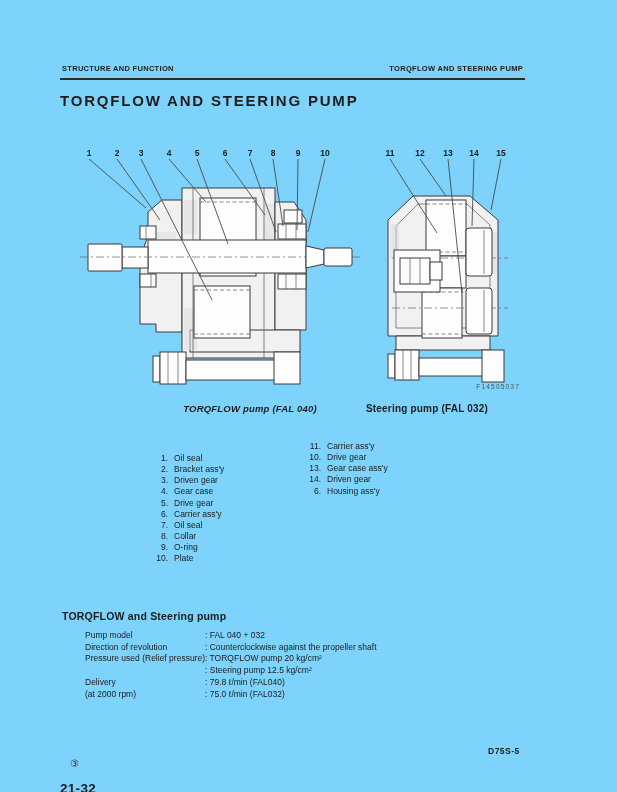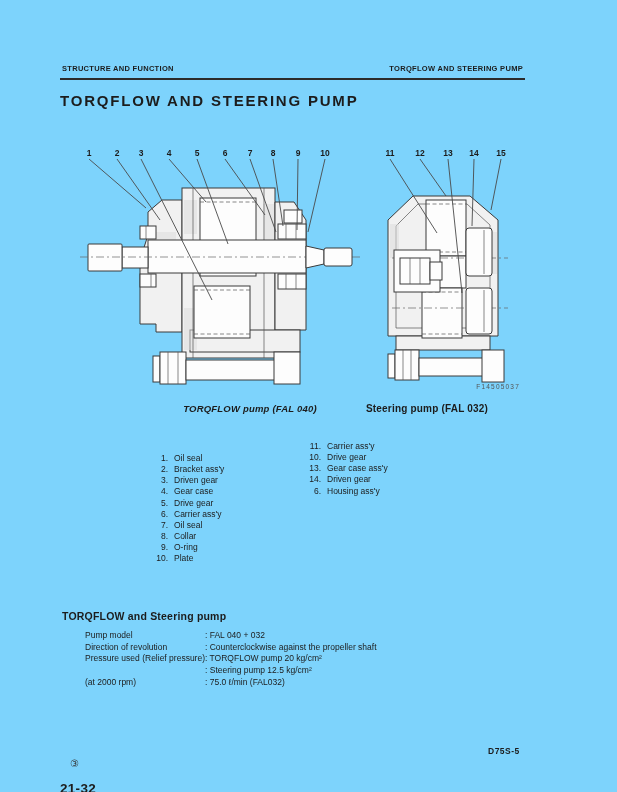--- a/index.html
+++ b/index.html
@@ -199,20 +199,21 @@
     <div class="part-row"><span class="part-num">6.</span><span>Housing ass'y</span></div>
   </div>
 
   <div class="specs-heading">TORQFLOW and Steering pump</div>
 
   <div class="specs-table">
     <div class="spec-row"><span class="spec-label">Pump model</span><span class="spec-value">: FAL 040 + 032</span></div>
     <div class="spec-row"><span class="spec-label">Direction of revolution</span><span class="spec-value">: Counterclockwise against the propeller shaft</span></div>
     <div class="spec-row"><span class="spec-label">Pressure used (Relief pressure)</span><span class="spec-value">: TORQFLOW pump 20 kg/cm²</span></div>
     <div class="spec-row"><span class="spec-label"></span><span class="spec-value">: Steering pump 12.5 kg/cm²</span></div>
+    <div class="spec-row"><span class="spec-label">Delivery</span><span class="spec-value">: 79.8 ℓ/min (FAL040)</span></div>
     <div class="spec-row"><span class="spec-label">(at 2000 rpm)</span><span class="spec-value">: 75.0 ℓ/min (FAL032)</span></div>
   </div>
 
   <div class="footer-page">21-32</div>
   <div class="footer-rev">③</div>
   <div class="footer-model">D75S-5</div>
 
 </div>
 
 </body></html>

